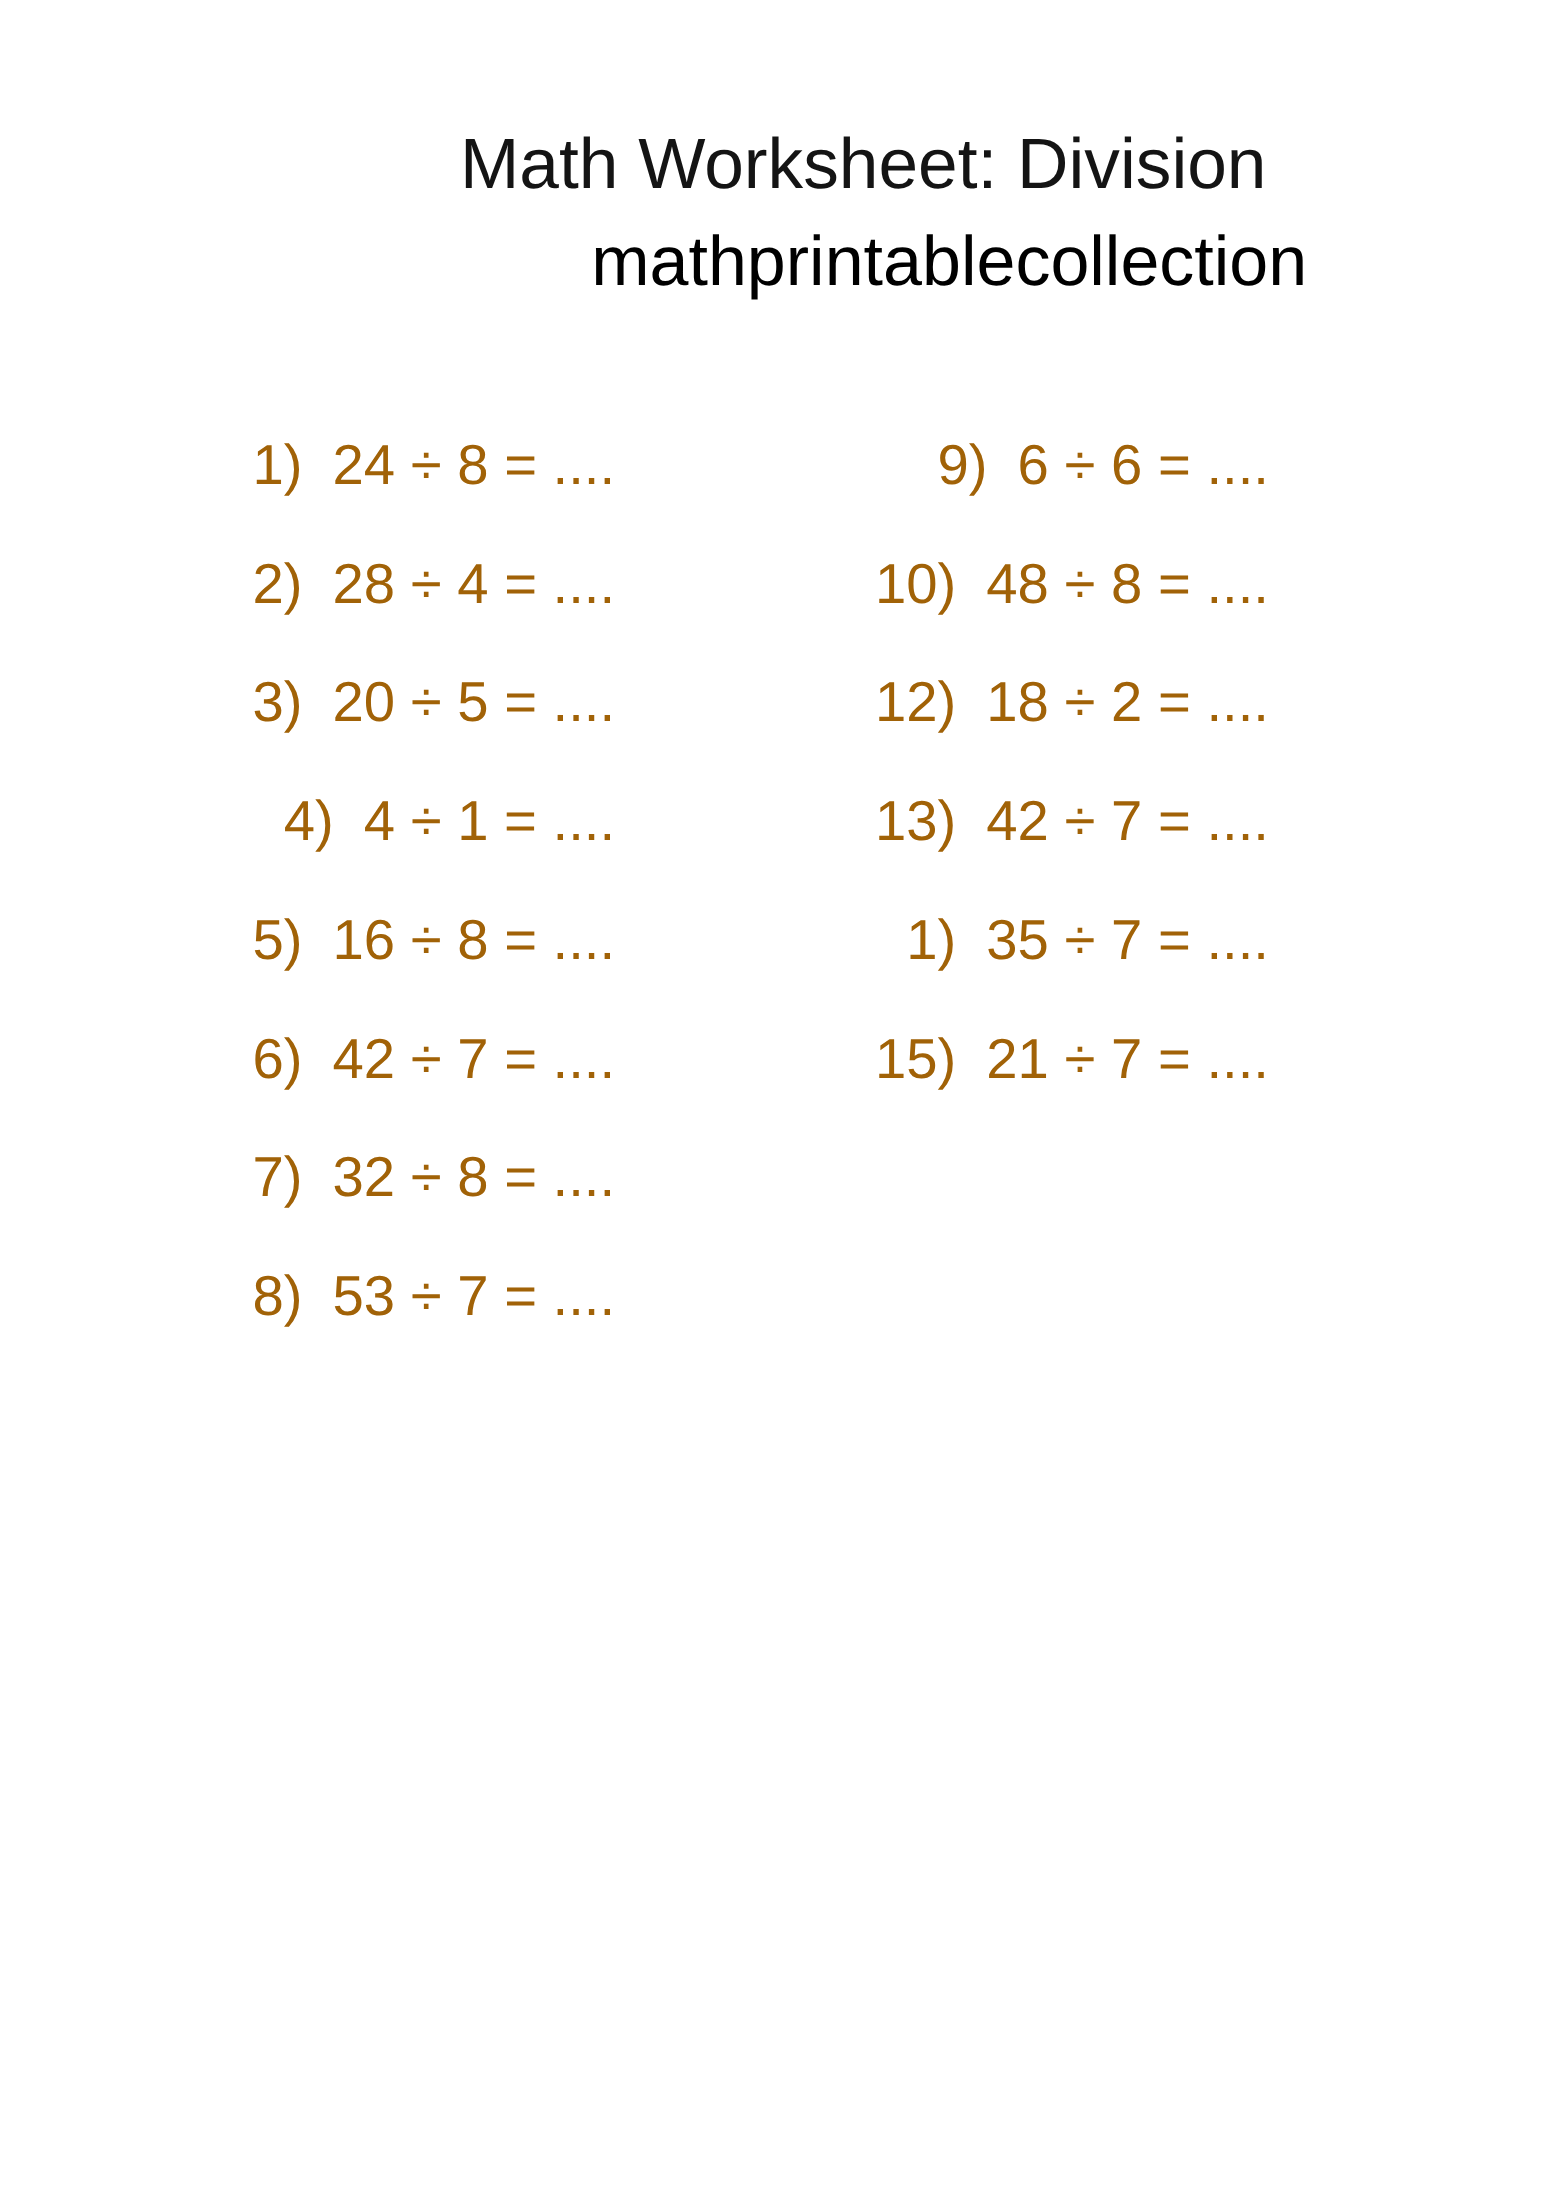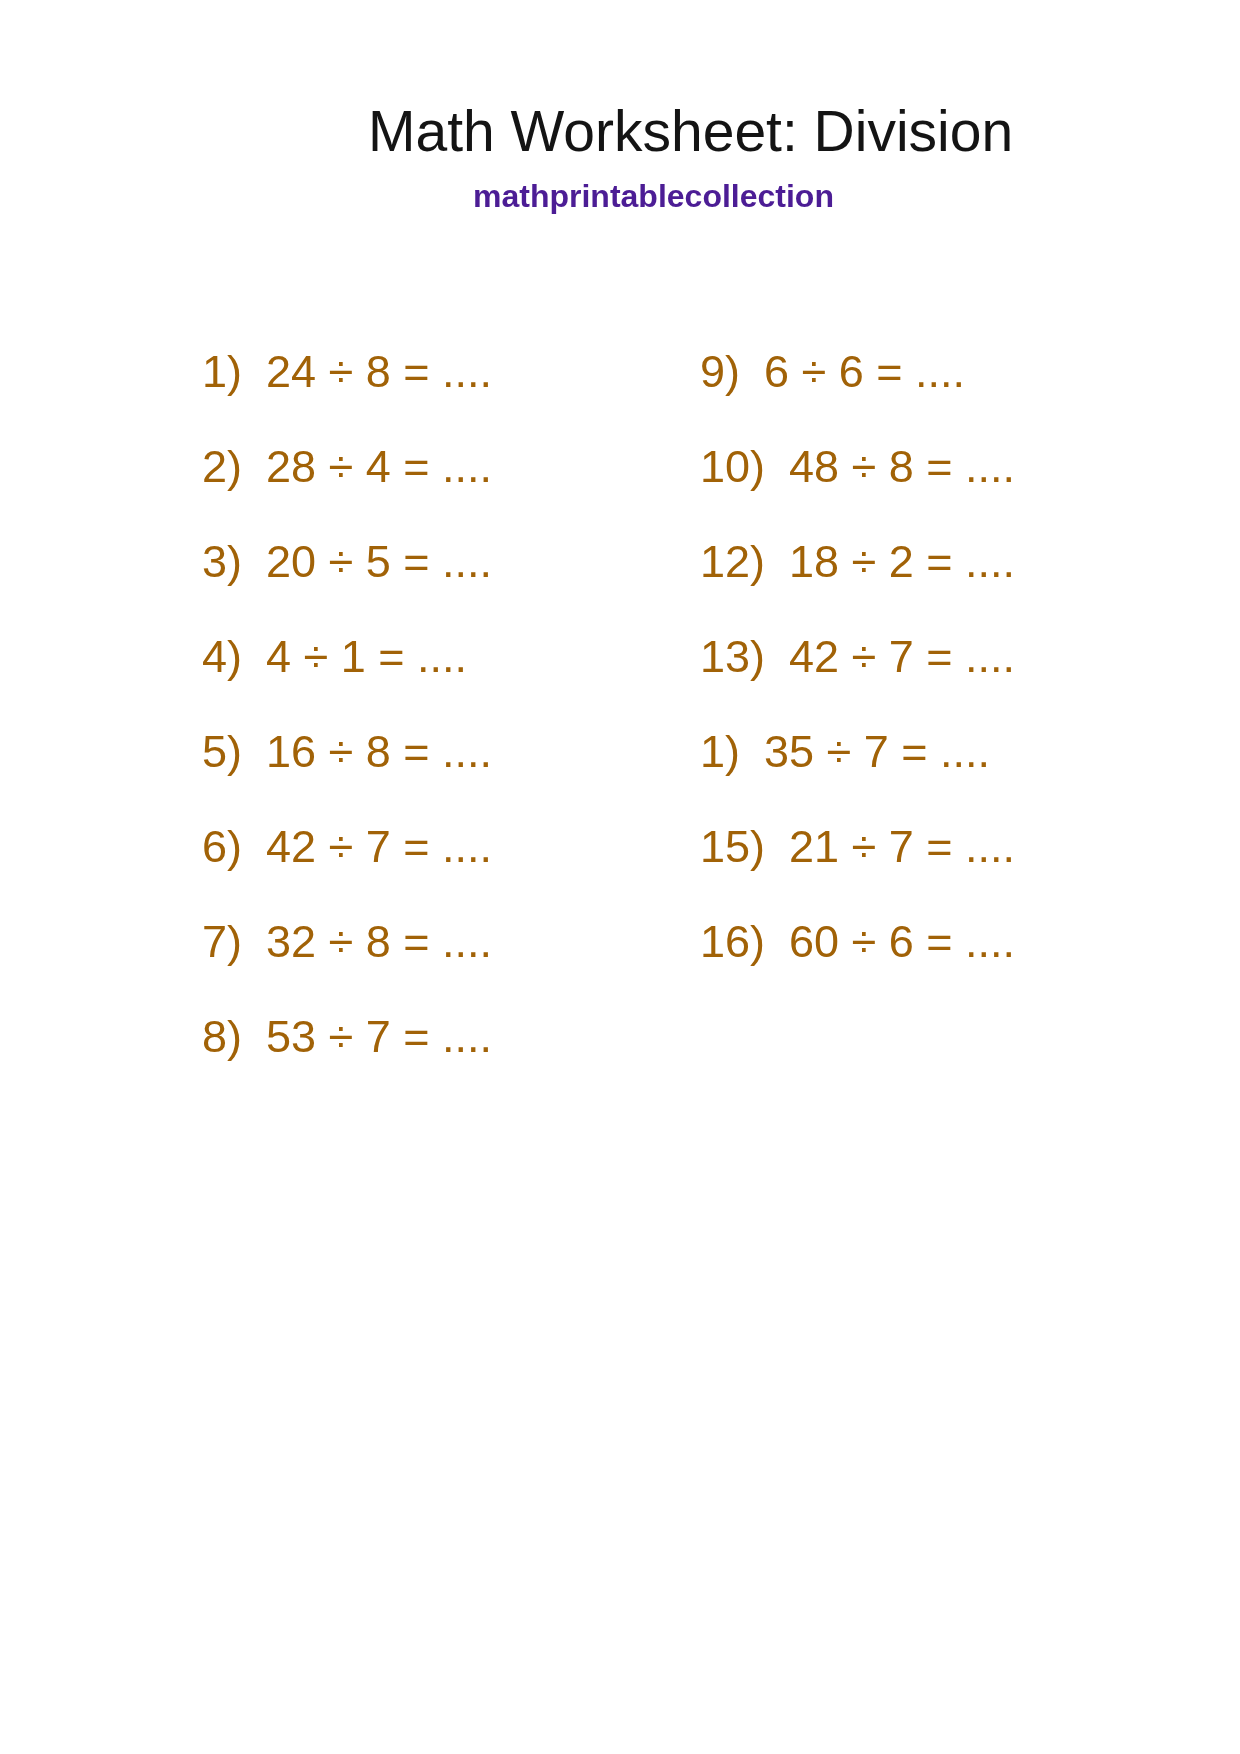--- a/index.html
+++ b/index.html
@@ -4,41 +4,42 @@
 <style>
   html, body { margin: 0; padding: 0; background: #ffffff; }
   .page {
     position: relative;
     width: 1240px;
     height: 1436px;
     background: #ffffff;
     font-family: "Liberation Sans", sans-serif;
     color: #141414;
     overflow: hidden;
+    text-align: right;
   }
   .title {
     position: absolute;
     left: 368px;
     top: 102px;
     margin: 0;
     font-size: 57px;
     font-weight: 400;
     line-height: 1.05;
     white-space: nowrap;
     color: #141414;
   }
   .subtitle {
     position: absolute;
     left: 473px;
     top: 180px;
-    font-size: 32px;
-    font-weight: 700;
+    font-size: 56px;
+    font-weight: 400;
     line-height: 1.05;
     white-space: nowrap;
-    color: #4c1d95;
+    color: #000000;
   }
   .col {
     position: absolute;
     top: 349px;
   }
   .col-left  { left: 202px; }
   .col-right { left: 700px; }
   .row {
     height: 95px;
     font-size: 45px;
@@ -95,18 +96,15 @@
     </div>
     <div class="row">
       <span class="num">13)</span><span class="expr">42 ÷ 7 = ....</span>
     </div>
     <div class="row">
       <span class="num">1)</span><span class="expr">35 ÷ 7 = ....</span>
     </div>
     <div class="row">
       <span class="num">15)</span><span class="expr">21 ÷ 7 = ....</span>
     </div>
-    <div class="row">
-      <span class="num">16)</span><span class="expr">60 ÷ 6 = ....</span>
-    </div>
   </div>
 
 </div>
 
 </body></html>

